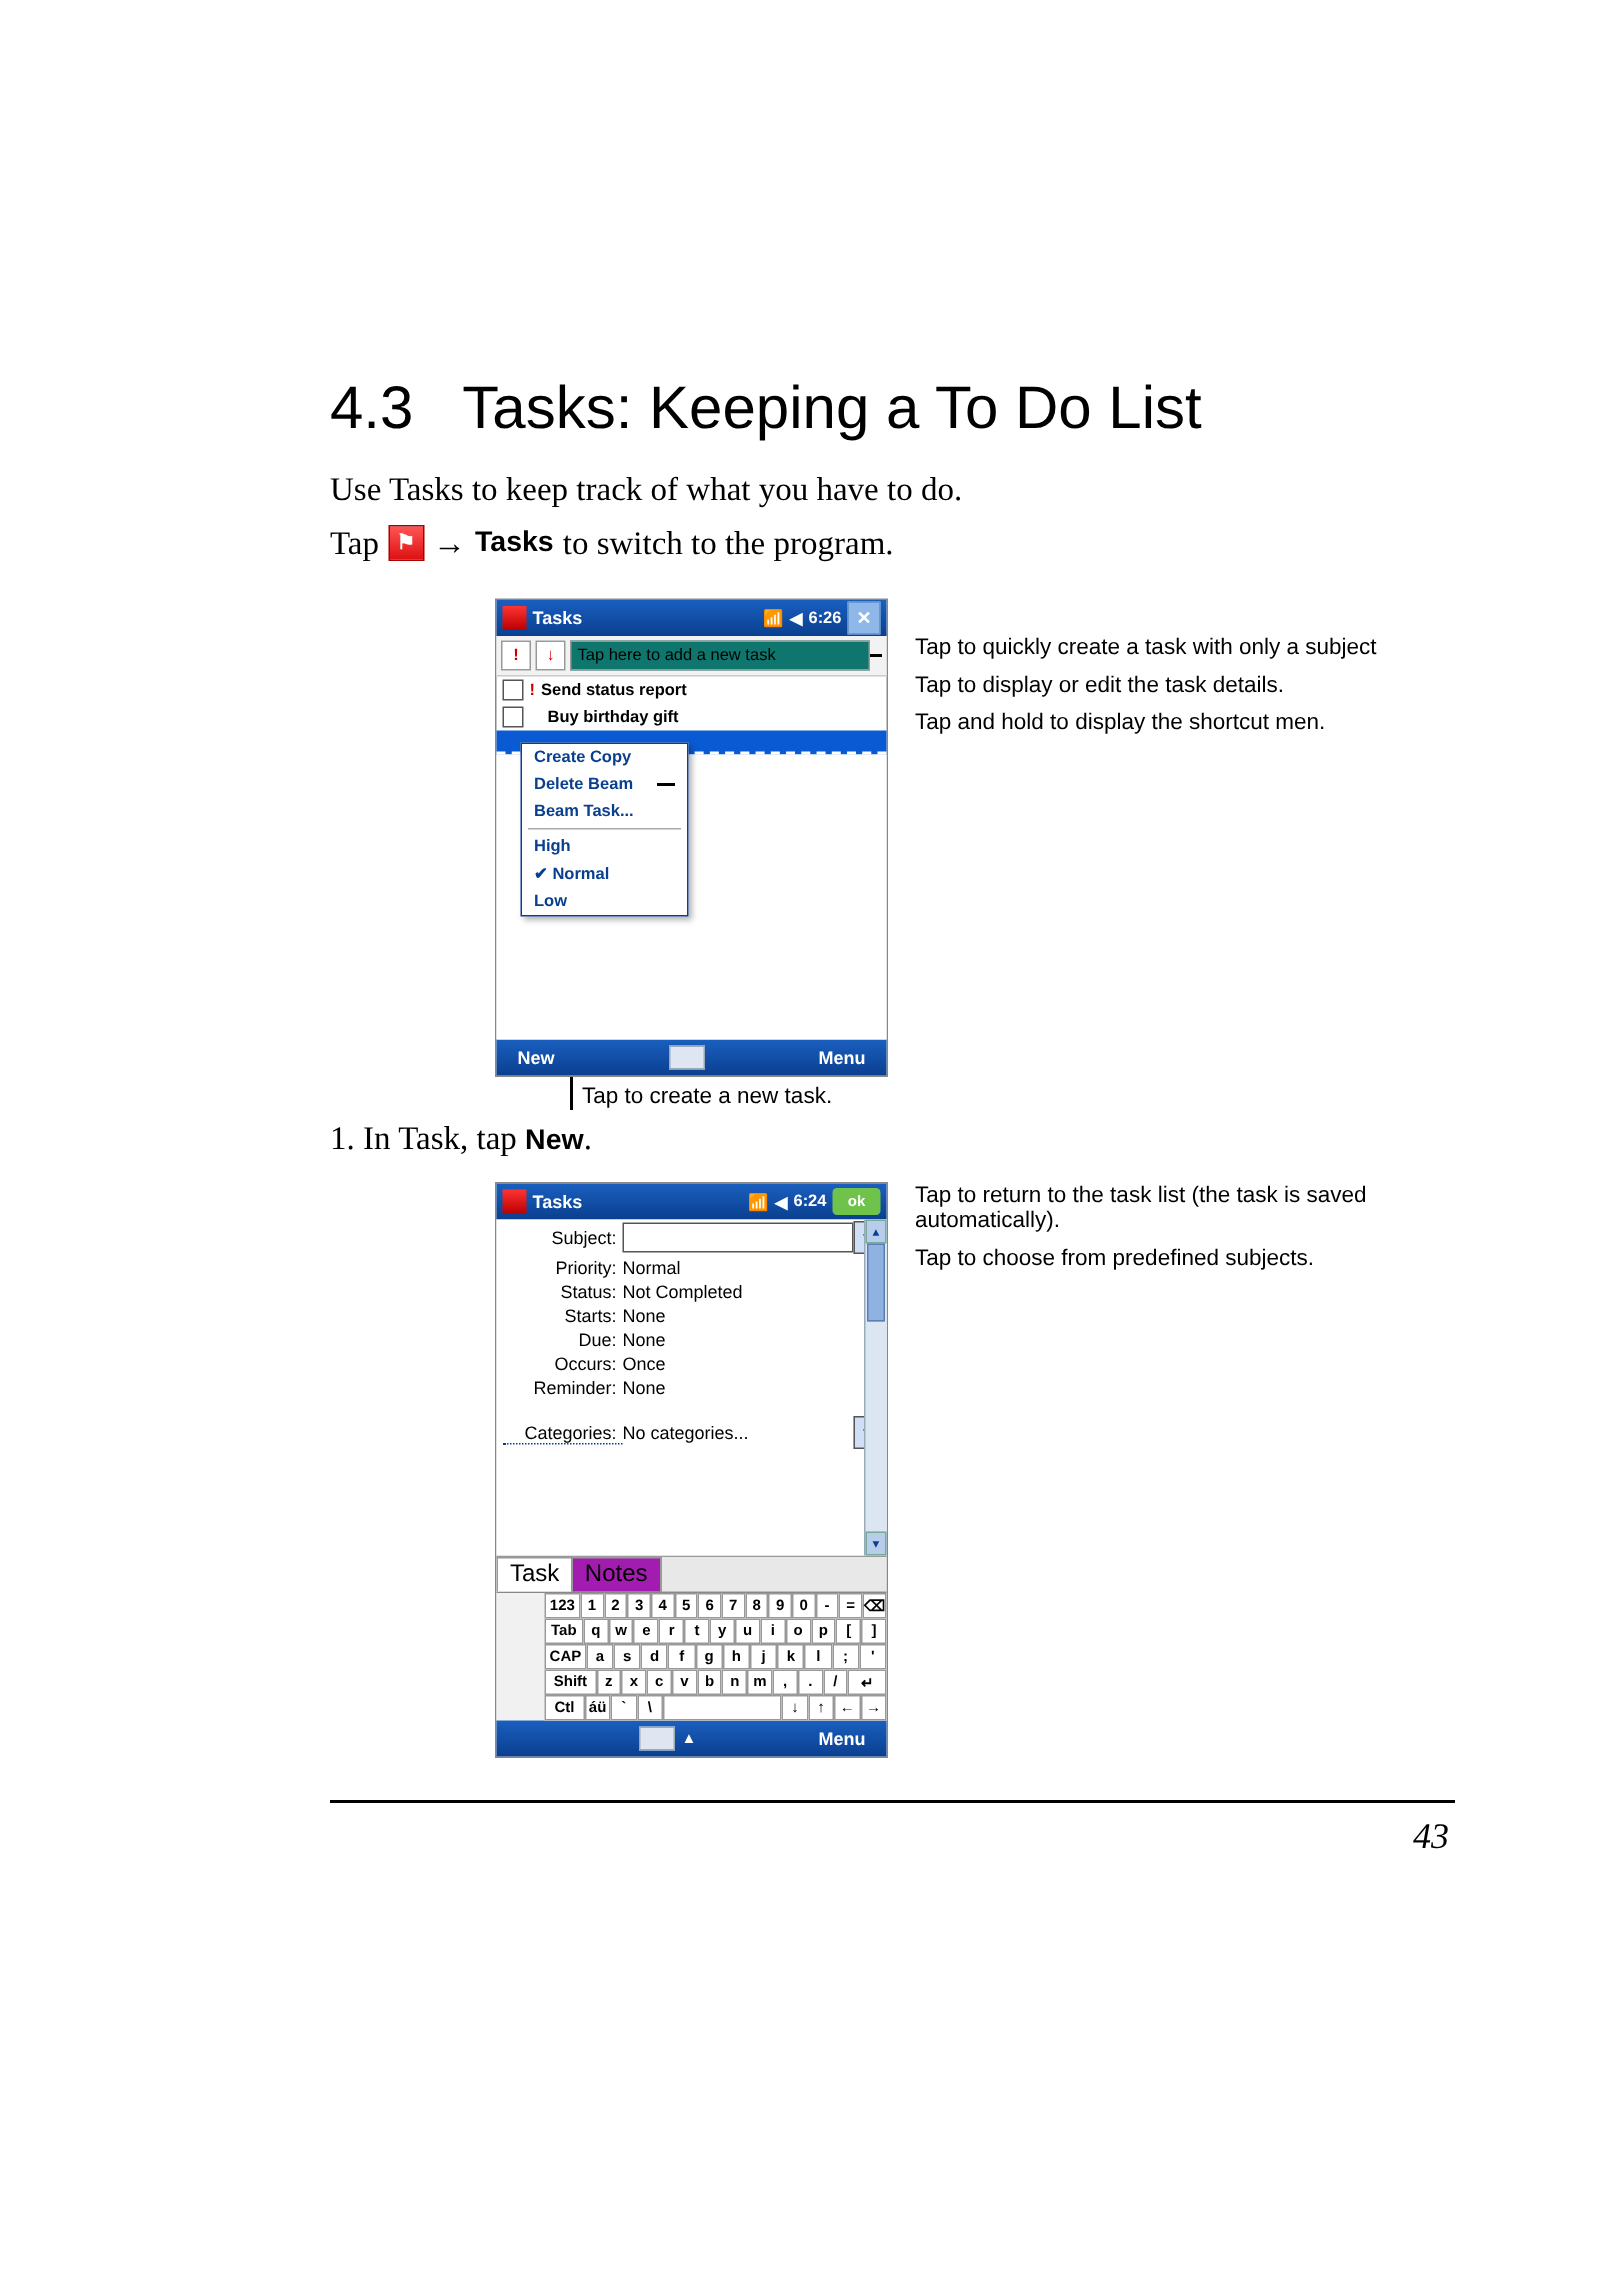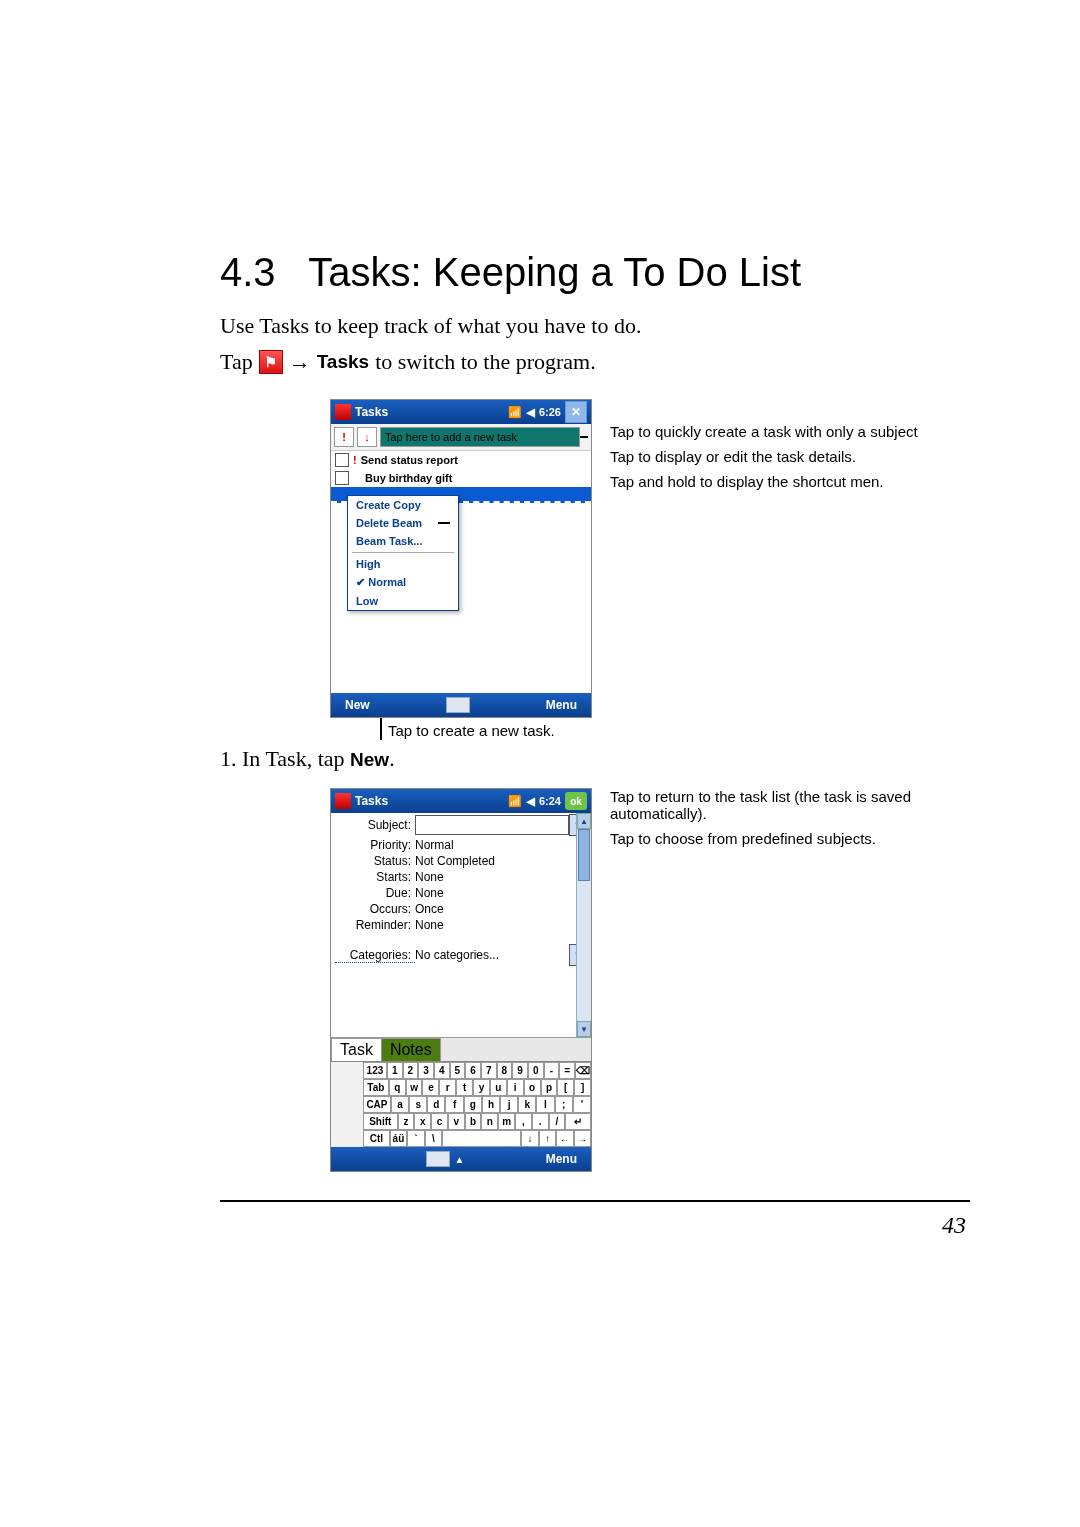--- a/index.html
+++ b/index.html
@@ -104,21 +104,21 @@
     height: 20px;
     background: #8fb8e8;
     color: #fff;
     display: flex;
     align-items: center;
     justify-content: center;
     font-weight: bold;
     border: 1px solid #6a97d0;
   }
   .ok-btn {
-    width: 22px;
+    width: 32px;
     height: 18px;
     background: #6fc34a;
     color: #fff;
     display: flex;
     align-items: center;
     justify-content: center;
     font-size: 10px;
     font-weight: bold;
     border-radius: 3px;
   }
@@ -320,21 +320,21 @@
     font-size: 16px;
   }
   .tabs .tab {
     padding: 2px 8px;
     border: 1px solid #999;
     border-bottom: none;
     background: #fff;
     margin-right: -1px;
   }
   .tabs .tab.inactive {
-    background: #4d7c0f;
+    background: #a21caf;
   }
   
   .keyboard {
     background: #f1f1f1;
     border-top: 1px solid #888;
   }
   .kb-row {
     display: flex;
     padding-left: 32px;
   }

